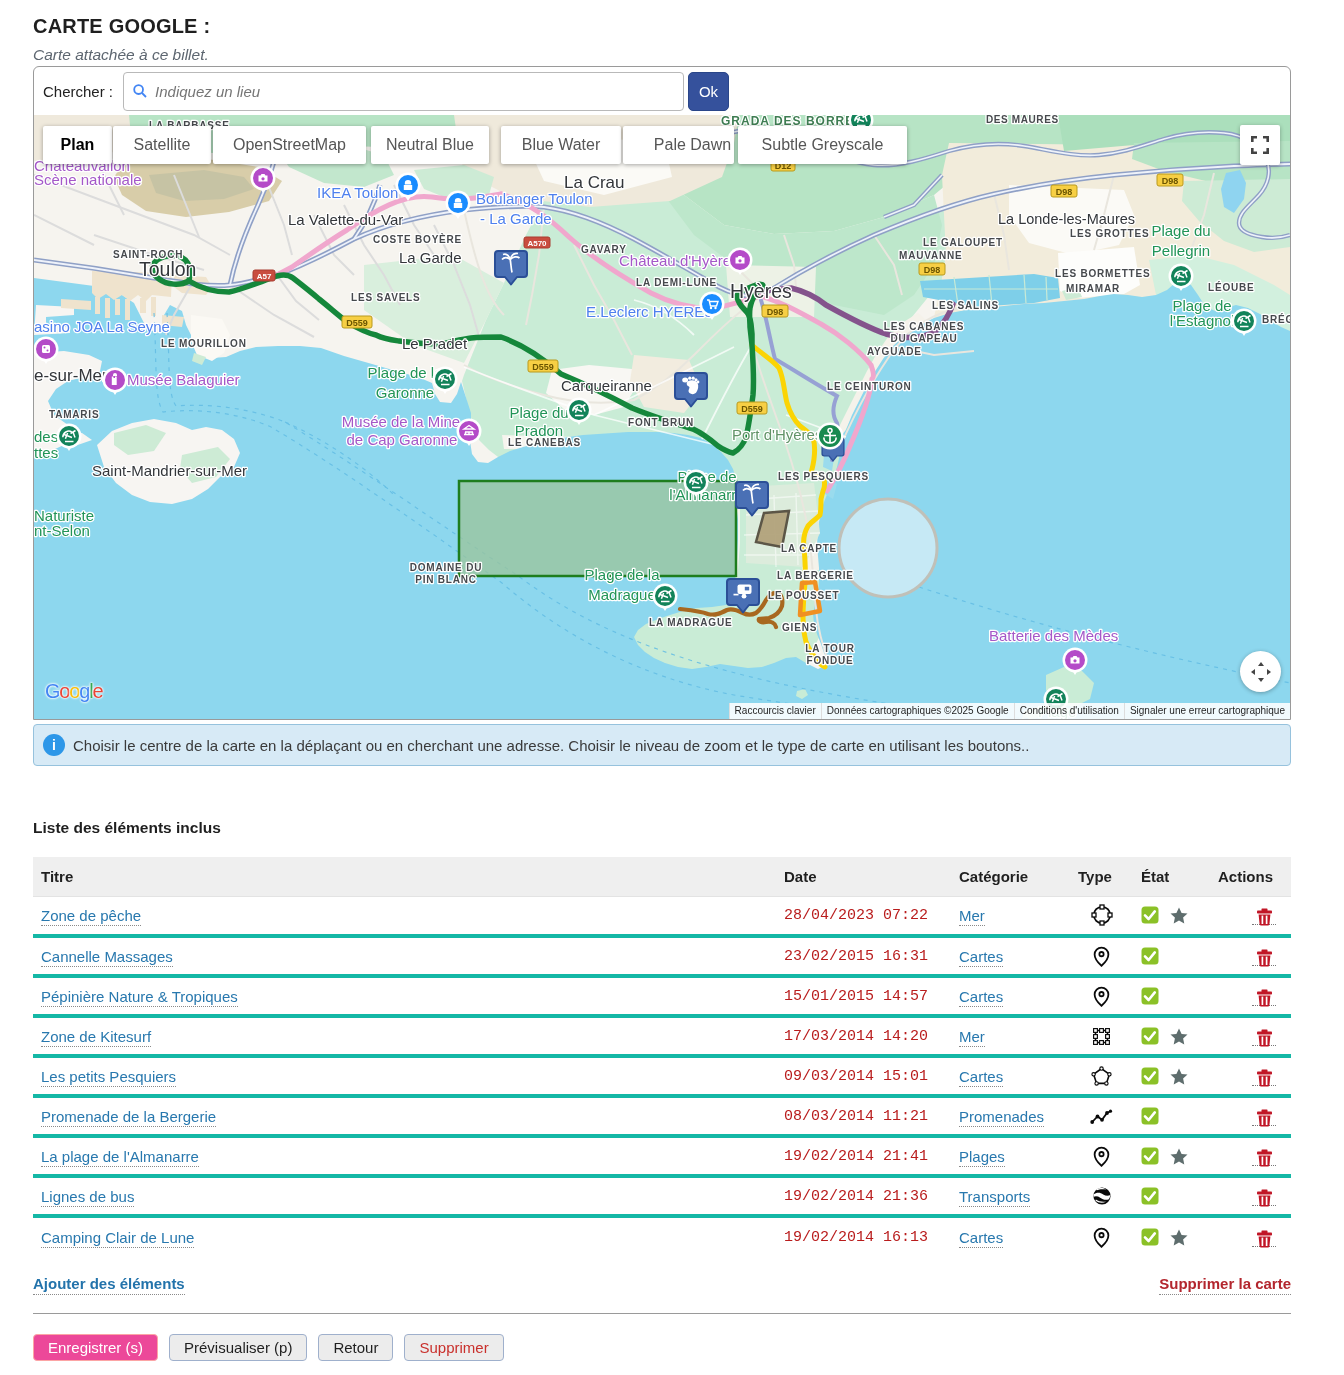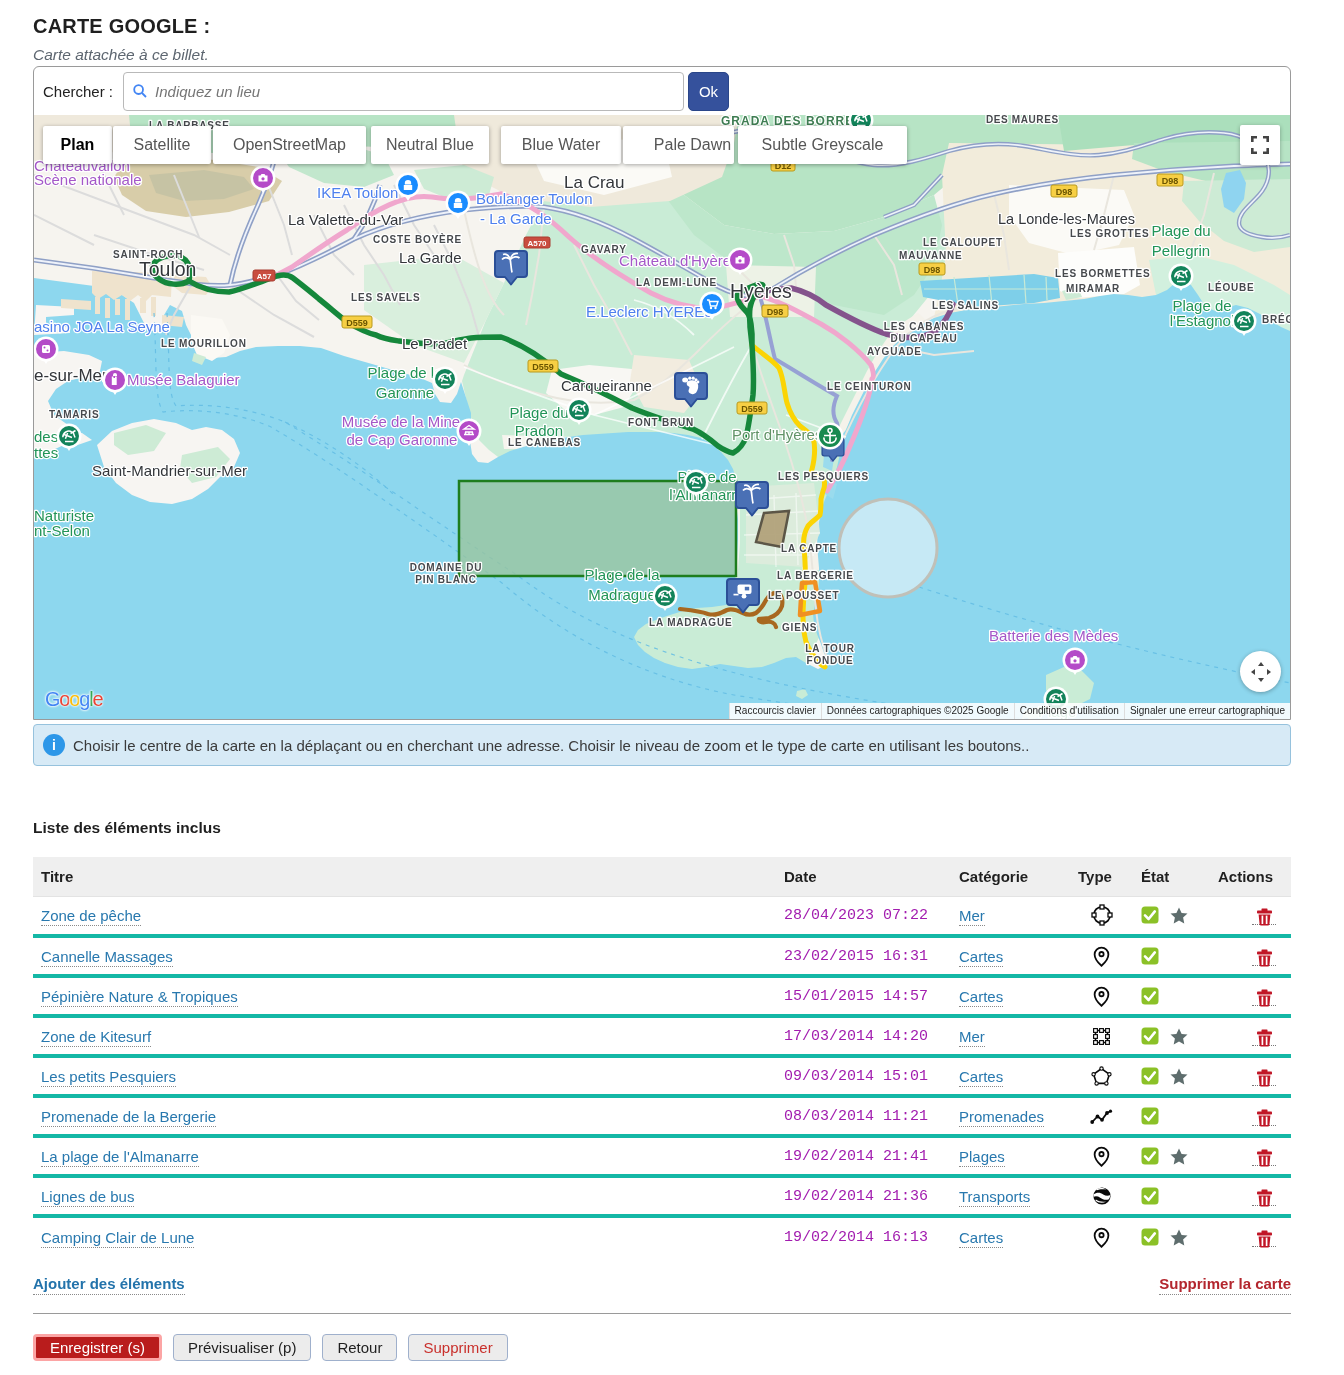--- a/index.html
+++ b/index.html
@@ -19,40 +19,40 @@
   .alert { margin-top:4px; background:#d7eaf6; border:1px solid #96c2dd; border-radius:4px; height:42px; display:flex; align-items:center; padding-left:9px; font-size:15px; color:#3a3a3a; }
   .alert .ic { width:22px; height:22px; border-radius:50%; background:#2d97e8; color:#fff; font-size:14px; font-weight:bold; display:flex; align-items:center; justify-content:center; margin-right:8px; font-family:"Liberation Sans", sans-serif; }
   .listtitle { font-weight:bold; font-size:15.5px; margin-top:53px; color:#1f1f1f; }
   table.items { border-collapse:collapse; width:1258px; margin-top:20px; font-size:15px; }
   table.items thead tr { background:#efefef; }
   table.items th { text-align:left; font-weight:bold; padding:7px 8px; height:39px; color:#1f1f1f; }
   table.items td { padding:0 8px; height:40px; border-top:4px solid #14b8a6; } table.items td svg { vertical-align:middle; }
   table.items tbody tr:first-child td { border-top:1px solid #e3e3e3; }
   
   a.lnk { color:#2878ae; text-decoration:none; border-bottom:1px dotted #8a8a8a; padding-bottom:1px; }
-  td.dt, th.dt { font-family:"Liberation Mono", monospace; font-size:14px; color:#a21caf; }
+  td.dt, th.dt { font-family:"Liberation Mono", monospace; font-size:14px; color:#b91c1c; }
   th.dt { font-family:"Liberation Sans", sans-serif; font-size:15px;margin-top:45px; }
   td.tc { text-align:center; } td.ta { text-align:right; padding-right:15px !important; } td.dt { font-size:15px !important; }
   .botlinks { margin-top:19px; display:flex; justify-content:space-between; font-weight:bold; }
   .botlinks a.add { color:#2373ab; text-decoration:none; border-bottom:1px dotted #8a8a8a; padding-bottom:2px; }
   .botlinks a.del { color:#b3262e; text-decoration:none; border-bottom:1px dotted #8a8a8a; padding-bottom:2px; }
   hr.sep { border:none; border-top:1px solid #9a9a9a; margin:18px 0 0 0; }
   .btnrow { margin-top:20px; display:flex; gap:11px; }
   .btn { font-size:15px; border-radius:4px; padding:0 14px; height:27px; display:flex; align-items:center; font-family:"Liberation Sans", sans-serif; }
-  .btn.primary { background:#b91c1c; border:3px solid #fca5a5; color:#fff; }
+  .btn.primary { background:#ec4899; border:1px solid #fca5a5; color:#fff; }
   .btn.light { background:#ececec; border:1px solid #9fb0cc; color:#1f1f1f; }
   .btn.danger { background:#ececec; border:1px solid #9fb0cc; color:#c9302c; }
   
   .mtypes { position:absolute; top:11px; left:9px; display:flex; z-index:5; }
   .mtype { background:#fff; color:#565656; font-size:16px; height:38px; display:flex; align-items:center; justify-content:center; box-shadow:0 1px 4px rgba(0,0,0,0.35); border-radius:2px; font-family:"Liberation Sans", sans-serif; }
   .mtype:nth-child(1){width:69px;} .mtype:nth-child(2){width:98px;margin-left:1px;} .mtype:nth-child(3){width:153px;margin-left:2px;} .mtype:nth-child(4){width:118px;margin-left:5px;} .mtype:nth-child(5){width:120px;margin-left:12px;} .mtype:nth-child(6){width:111px;margin-left:2px;padding-left:28px;} .mtype:nth-child(7){width:169px;margin-left:4px;}
   .mtype.on { color:#000; font-weight:bold; }
   .fsbtn { position:absolute; top:10px; right:10px; width:40px; height:40px; background:#fff; border-radius:2px; box-shadow:0 1px 4px rgba(0,0,0,0.3); display:flex; align-items:center; justify-content:center; }
   .panbtn { position:absolute; bottom:27px; right:9px; width:41px; height:41px; background:#fff; border-radius:50%; box-shadow:0 1px 4px rgba(0,0,0,0.3); display:flex; align-items:center; justify-content:center; }
-  .glogo { position:absolute; left:11px; bottom:8px; font-size:20px; letter-spacing:-1.2px; text-shadow:0 0 2px #fff,0 0 2px #fff,0 0 3px #fff; }
+  .glogo { position:absolute; left:11px; bottom:16px; font-size:20px; letter-spacing:-1.2px; text-shadow:0 0 2px #fff,0 0 2px #fff,0 0 3px #fff; }
   .attrib { position:absolute; right:0; bottom:0; height:16px; display:flex; font-size:10px; color:#1f1f1f; }
   .attrib div { background:rgba(255,255,255,0.88); padding:2px 5px; white-space:nowrap; border-left:1px solid #ddd; }
 </style>
 </head>
 <body>
 <div class="page">
   <div class="h-title">CARTE GOOGLE :</div>
   <div class="h-sub">Carte attachée à ce billet.</div>
   <div class="mapbox">
     <div class="searchrow">

